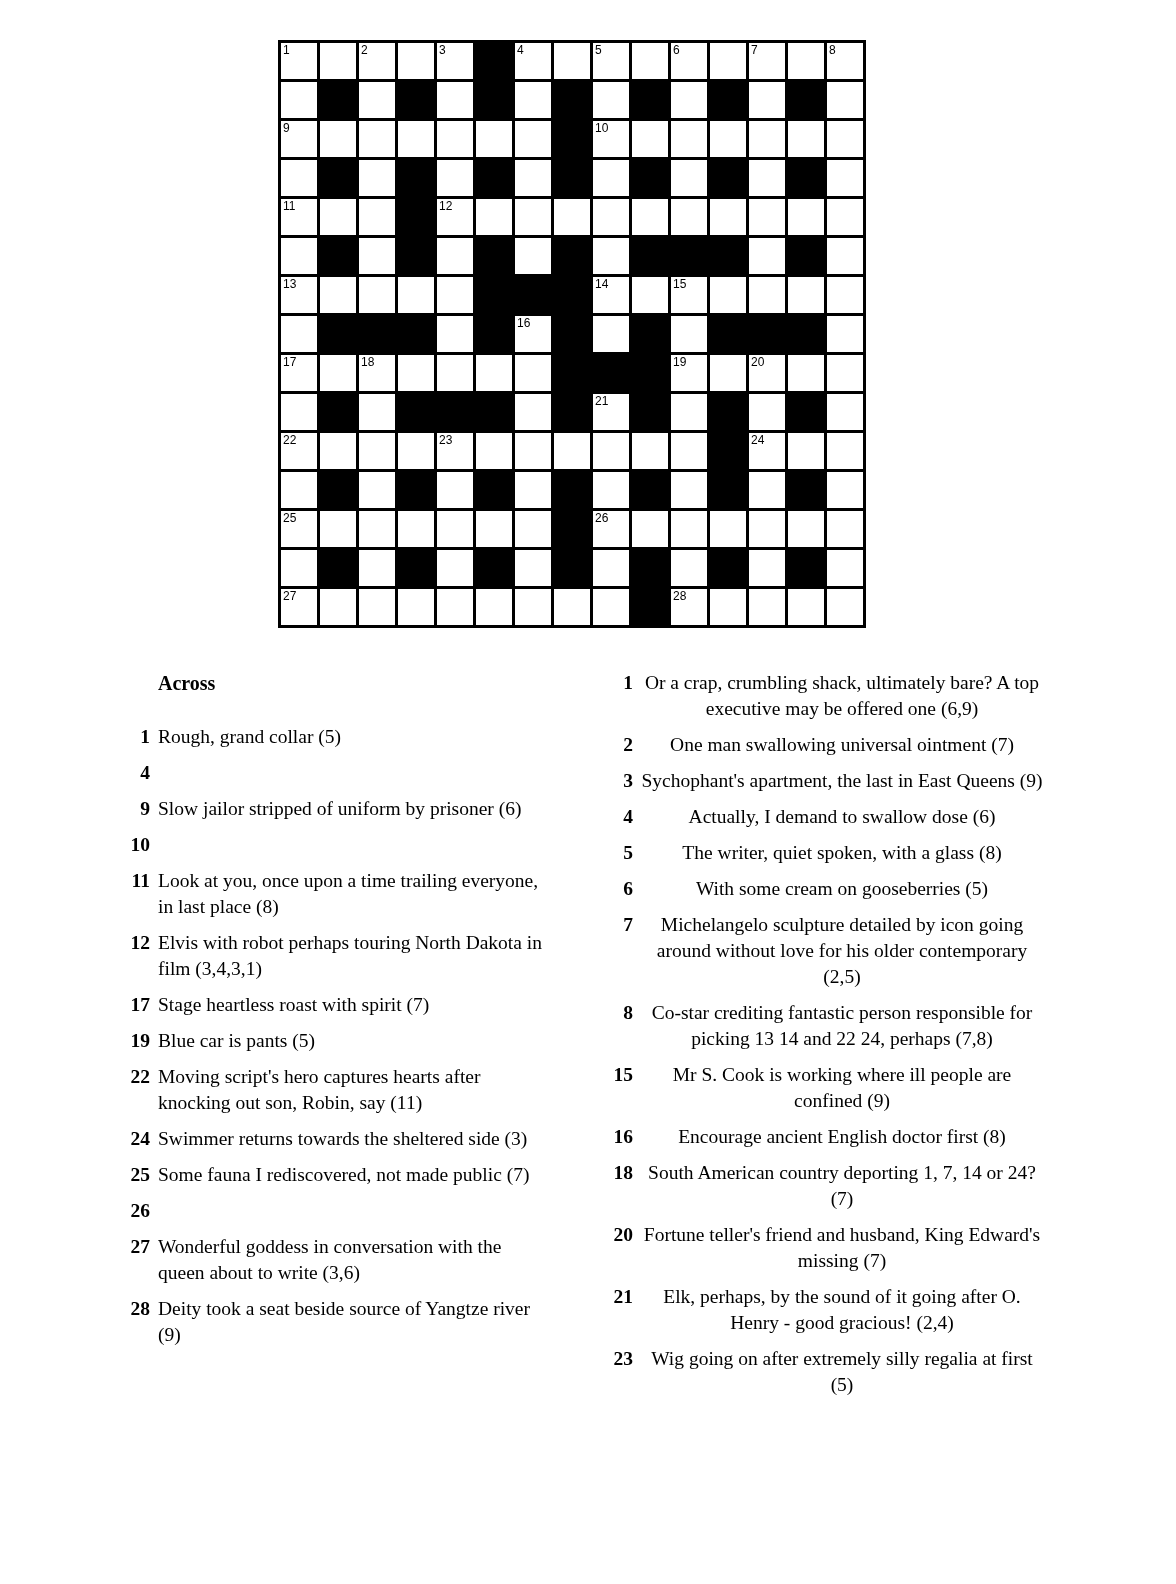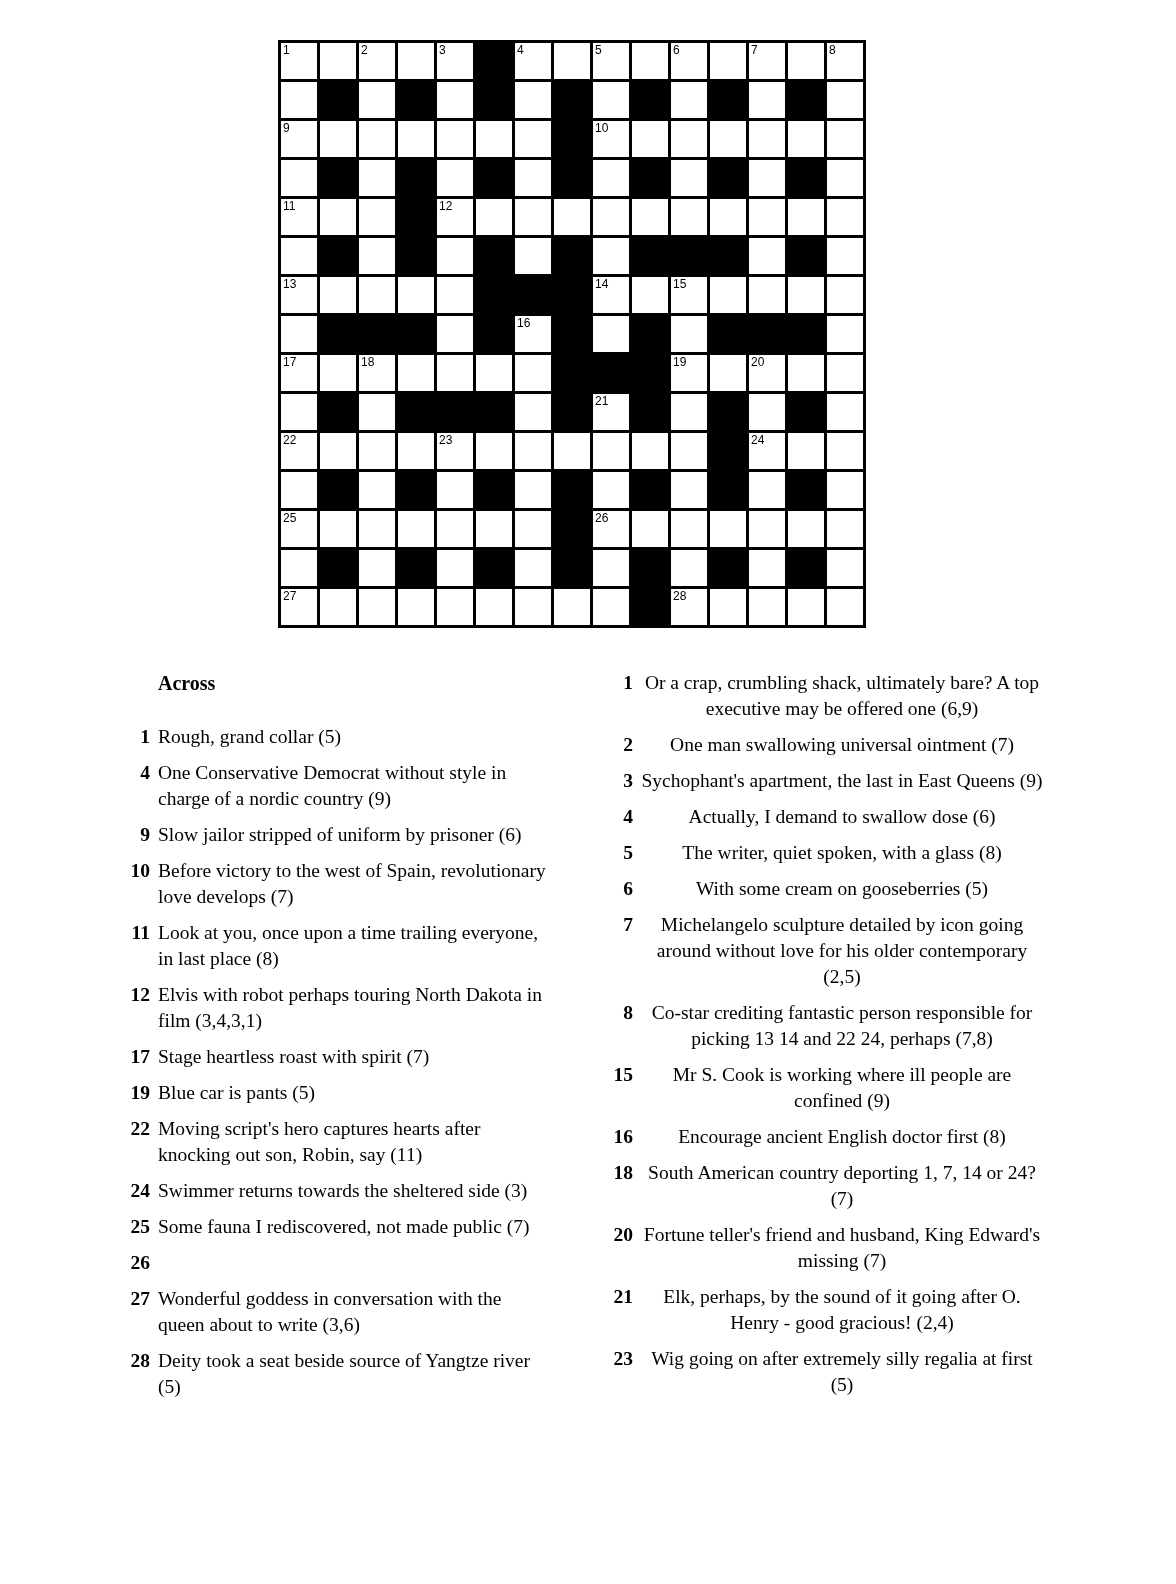--- a/index.html
+++ b/index.html
@@ -348,29 +348,27 @@
   <div class="clues">
     <div class="cluecol across">
       <div class="clue-header">Across</div>
       <div class="clue-list" id="across-list">
           <div class="clue">
     <div class="num">1</div>
     <div class="txt">Rough, grand collar (5)</div>
   </div>
           <div class="clue">
     <div class="num">4</div>
-    <div class="txt">One Conservative Democrat without style in charge of a nordic country (9)</div>
   </div>
           <div class="clue">
     <div class="num">9</div>
     <div class="txt">Slow jailor stripped of uniform by prisoner (6)</div>
   </div>
           <div class="clue">
     <div class="num">10</div>
-    <div class="txt">Before victory to the west of Spain, revolutionary love develops (7)</div>
   </div>
           <div class="clue">
     <div class="num">11</div>
     <div class="txt">Look at you, once upon a time trailing everyone, in last place (8)</div>
   </div>
           <div class="clue">
     <div class="num">12</div>
     <div class="txt">Elvis with robot perhaps touring North Dakota in film (3,4,3,1)</div>
   </div>
           <div class="clue">
@@ -395,21 +393,21 @@
   </div>
           <div class="clue">
     <div class="num">26</div>
   </div>
           <div class="clue">
     <div class="num">27</div>
     <div class="txt">Wonderful goddess in conversation with the queen about to write (3,6)</div>
   </div>
           <div class="clue">
     <div class="num">28</div>
-    <div class="txt">Deity took a seat beside source of Yangtze river (5)</div>
+    <div class="txt">Deity took a seat beside source of Yangtze river (9)</div>
   </div>
         </div>
     </div>
     <div class="cluecol down">
       <div class="clue-list" id="down-list">
           <div class="clue">
     <div class="num">1</div>
     <div class="txt">Or a crap, crumbling shack, ultimately bare? A top executive may be offered one (6,9)</div>
   </div>
           <div class="clue">

